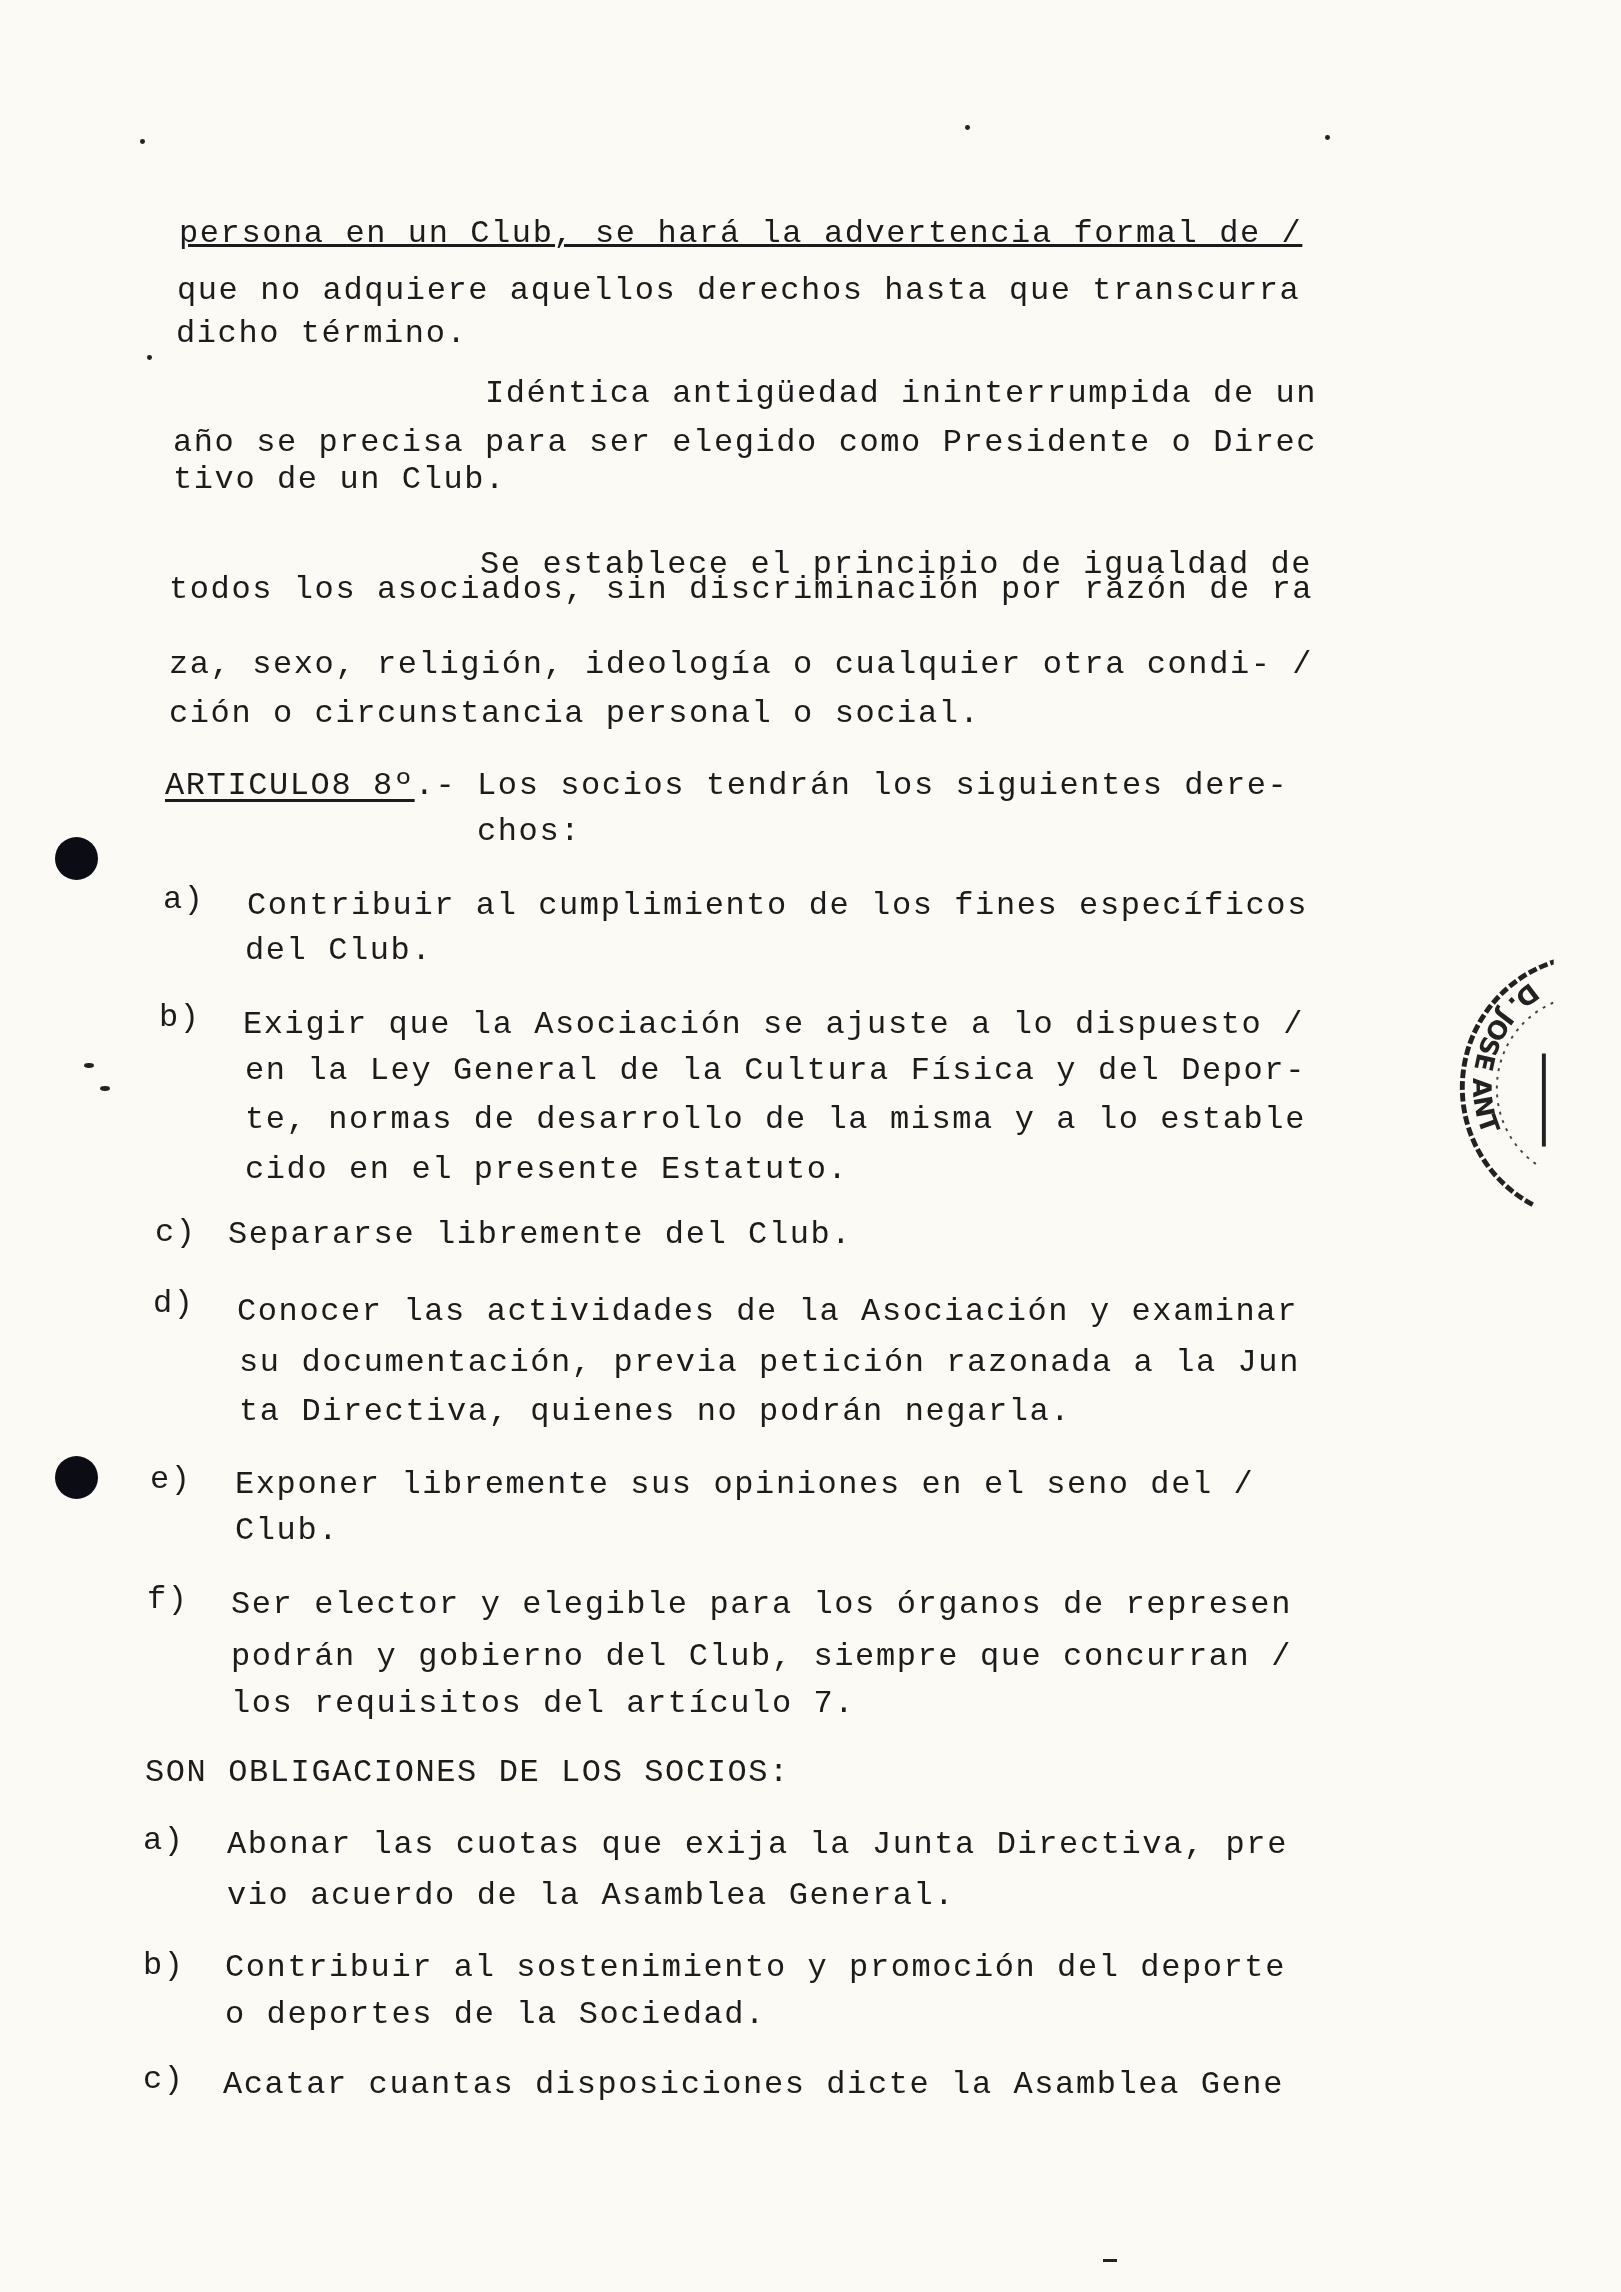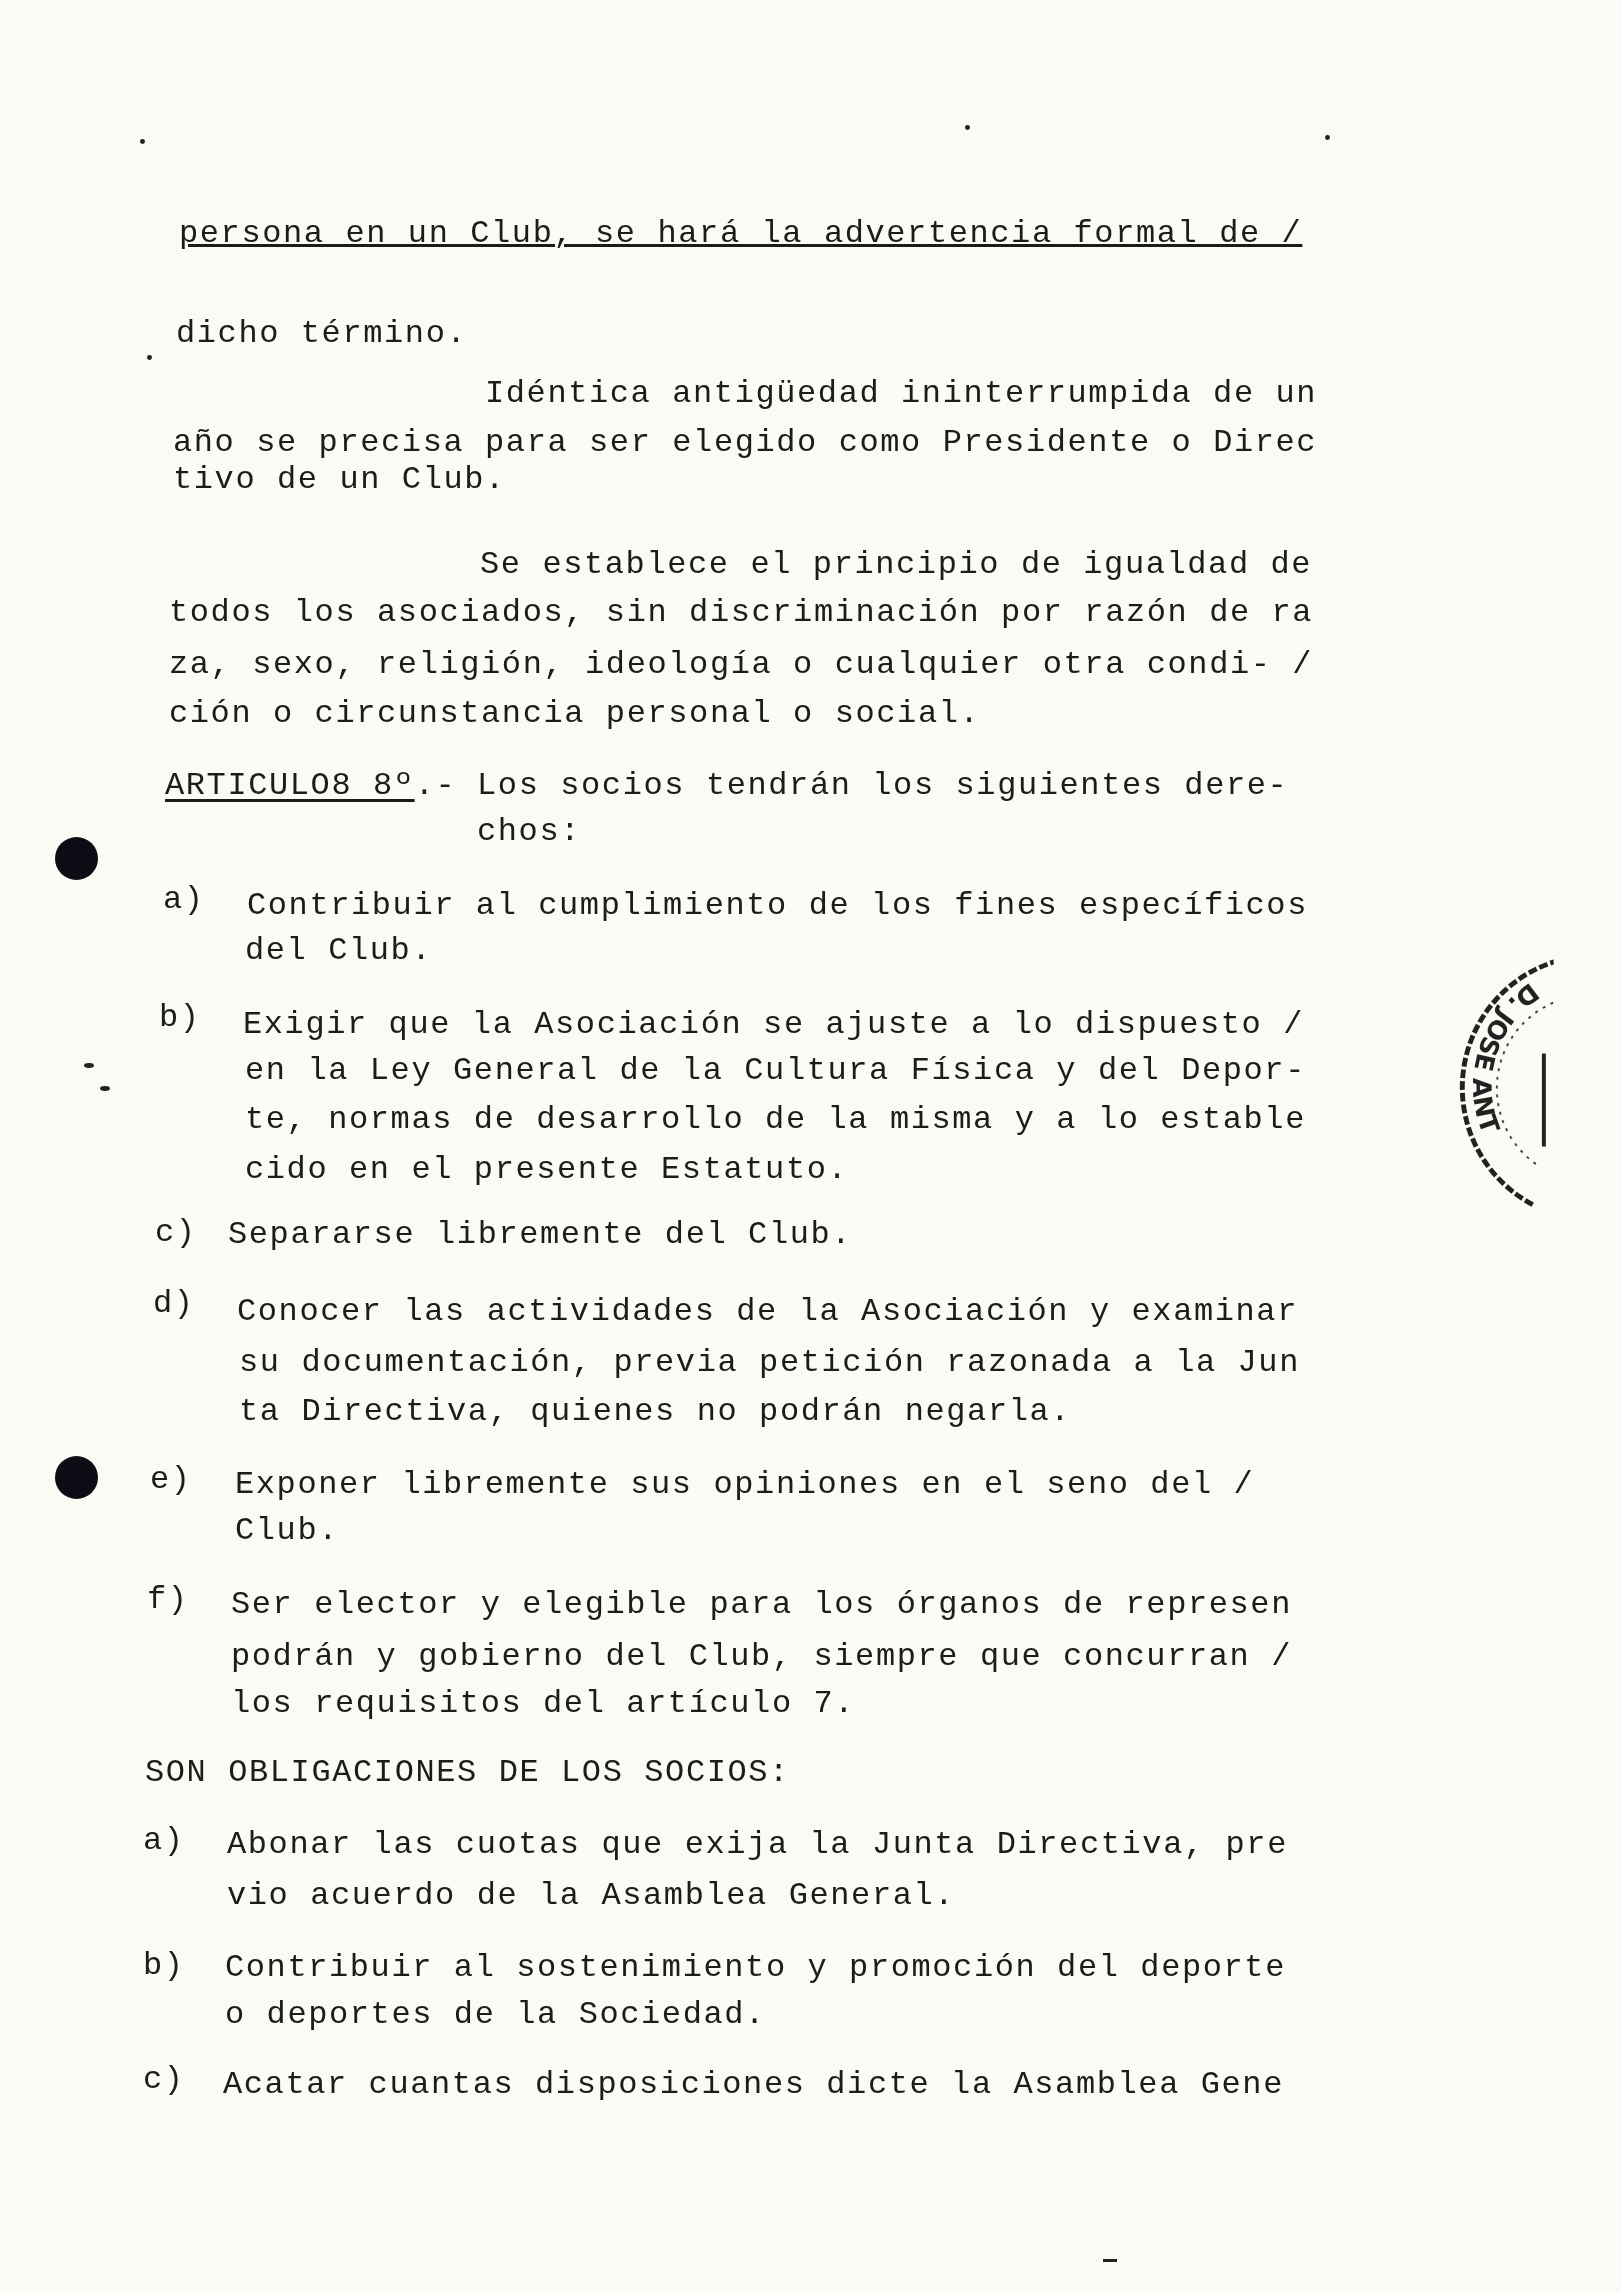--- a/index.html
+++ b/index.html
@@ -36,28 +36,29 @@
   <div class="hole" style="left:55px; top:837px;"></div>
   <div class="hole" style="left:55px; top:1456px;"></div>
 
   <div class="speck" style="left:140px;top:139px;width:4.9px;height:4.9px;"></div>
   <div class="speck" style="left:965px;top:125px;width:4.9px;height:4.9px;"></div>
   <div class="speck" style="left:1325px;top:135px;width:4.9px;height:4.9px;"></div>
   <div class="speck" style="left:147px;top:355px;width:4.9px;height:4.9px;"></div>
   <div class="speck" style="left:1103px;top:2259px;width:13.7px;height:2.9px;border-radius:0;"></div>
 
   <div class="line" style="left:179px; top:214px;text-decoration:underline;">persona en un Club, se hará la advertencia formal de /</div>
+  <div class="line" style="left:177px; top:271px;">que no adquiere aquellos derechos hasta que transcurra</div>
   <div class="line" style="left:176px; top:314px;">dicho término.</div>
 
   <div class="line" style="left:485px; top:374px;">Idéntica antigüedad ininterrumpida de un</div>
   <div class="line" style="left:173px; top:423px;">año se precisa para ser elegido como Presidente o Direc</div>
   <div class="line" style="left:173px; top:460px;">tivo de un Club.</div>
 
   <div class="line" style="left:480px; top:545px;">Se establece el principio de igualdad de</div>
-  <div class="line" style="left:169px; top:593px;">todos los asociados, sin discriminación por razón de ra</div>
+  <div class="line" style="left:169px; top:570px;">todos los asociados, sin discriminación por razón de ra</div>
   <div class="line" style="left:169px; top:645px;">za, sexo, religión, ideología o cualquier otra condi- /</div>
   <div class="line" style="left:169px; top:694px;">ción o circunstancia personal o social.</div>
 
   <div class="line" style="left:165px; top:766px;">
     <span class="u">ARTICULO8 8º</span><span>.- Los socios tendrán los siguientes dere-</span>
   </div>
   <div class="line" style="left:477px; top:812px;">chos:</div>
 
   <div>
     <div class="line" style="left:163px; top:880px;">a)</div>

